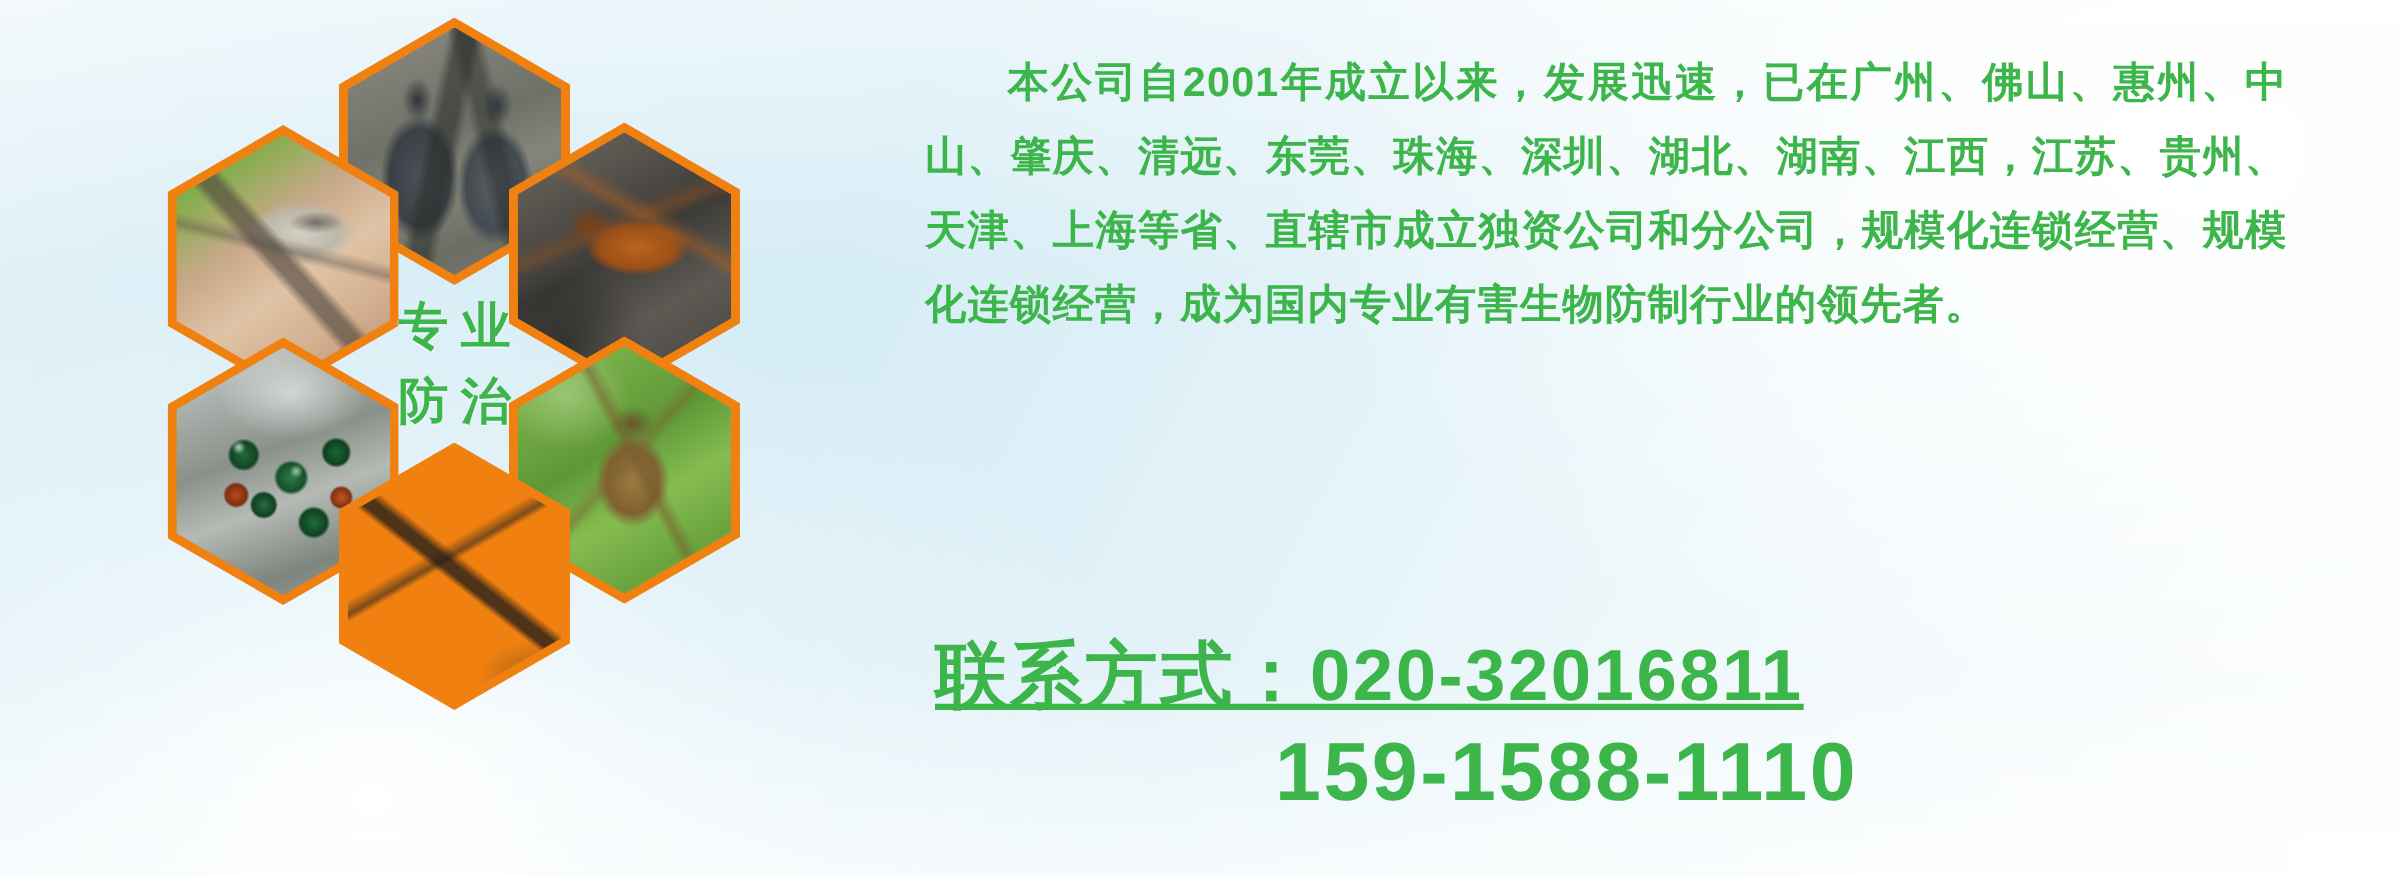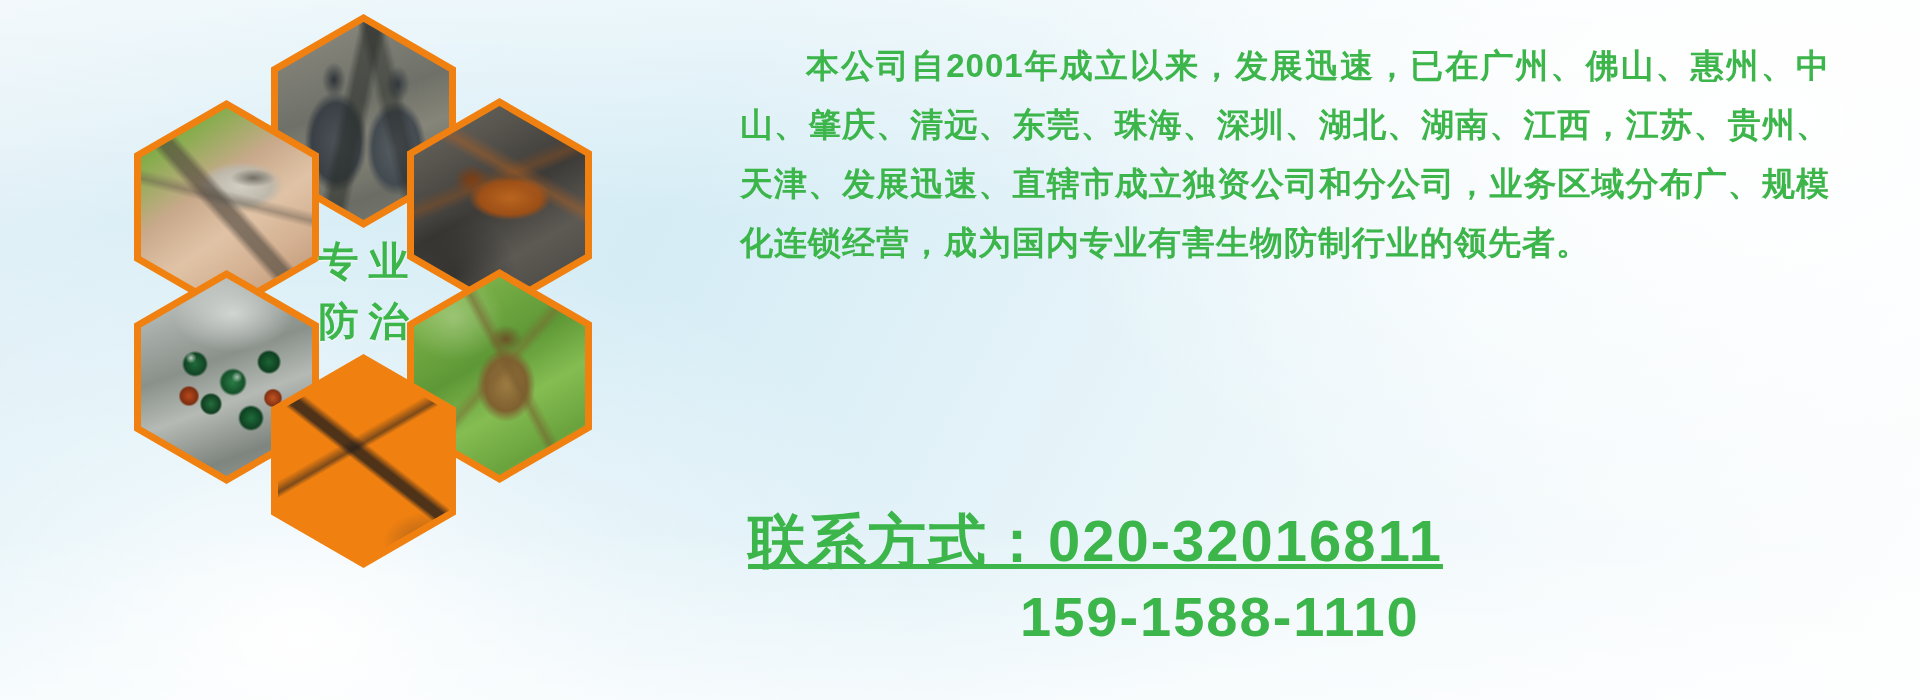--- a/index.html
+++ b/index.html
@@ -179,21 +179,21 @@
   .contact {
     position:absolute;
     left:748px; top:503px;
     width:1100px;
     color:#3cb54a;
     font-weight:bold;
     line-height:76px;
     letter-spacing:2px;
   }
   .contact .line1 { font-size:58px; white-space:nowrap;text-decoration:underline; }
-  .contact .line2 { font-size:56px; white-space:nowrap; padding-left:272px; }
+  .contact .line2 { font-size:66px; white-space:nowrap; padding-left:272px; }
 </style>
 </head>
 <body>
 
 <div class="banner">
 
   <div class="wash-top"></div>
   <div class="wash-bottom"></div>
 
   <div class="comb">
@@ -237,21 +237,21 @@
     <div class="hex h-center">
       <div class="center-label">
         <span>专业</span>
         <span>防治</span>
       </div>
     </div>
 
   </div>
 
   <div class="copy">
-    <p class="paragraph">本公司自2001年成立以来，发展迅速，已在广州、佛山、惠州、中山、肇庆、清远、东莞、珠海、深圳、湖北、湖南、江西，江苏、贵州、天津、发展迅速、直辖市成立独资公司和分公司，业务区域分布广、规模化连锁经营，成为国内专业有害生物防制行业的领先者。</p>
+    <p class="paragraph">本公司自2001年成立以来，发展迅速，已在广州、佛山、惠州、中山、肇庆、清远、东莞、珠海、深圳、湖北、湖南、江西，江苏、贵州、天津、上海等省、直辖市成立独资公司和分公司，规模化连锁经营、规模化连锁经营，成为国内专业有害生物防制行业的领先者。</p>
   </div>
 
   <div class="contact">
     <div class="line1">联系方式：020-32016811</div>
     <div class="line2">159-1588-1110</div>
   </div>
 
 </div>
 
 </body></html>

